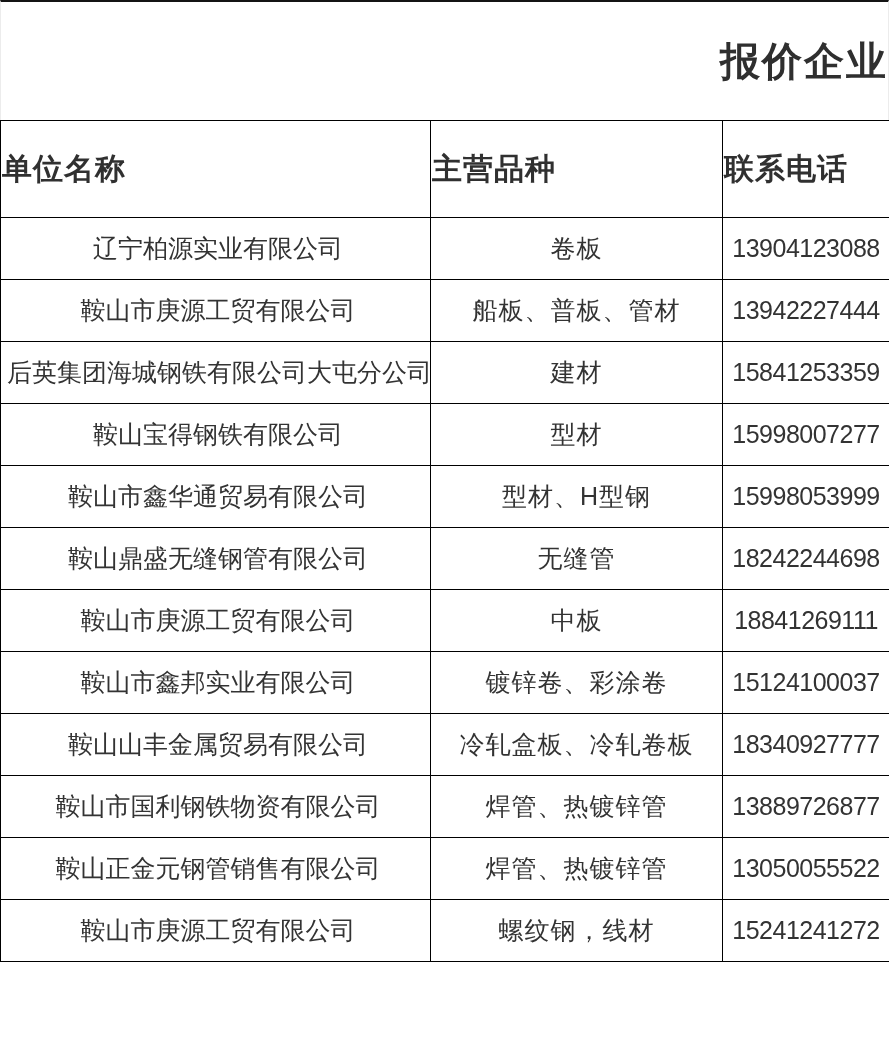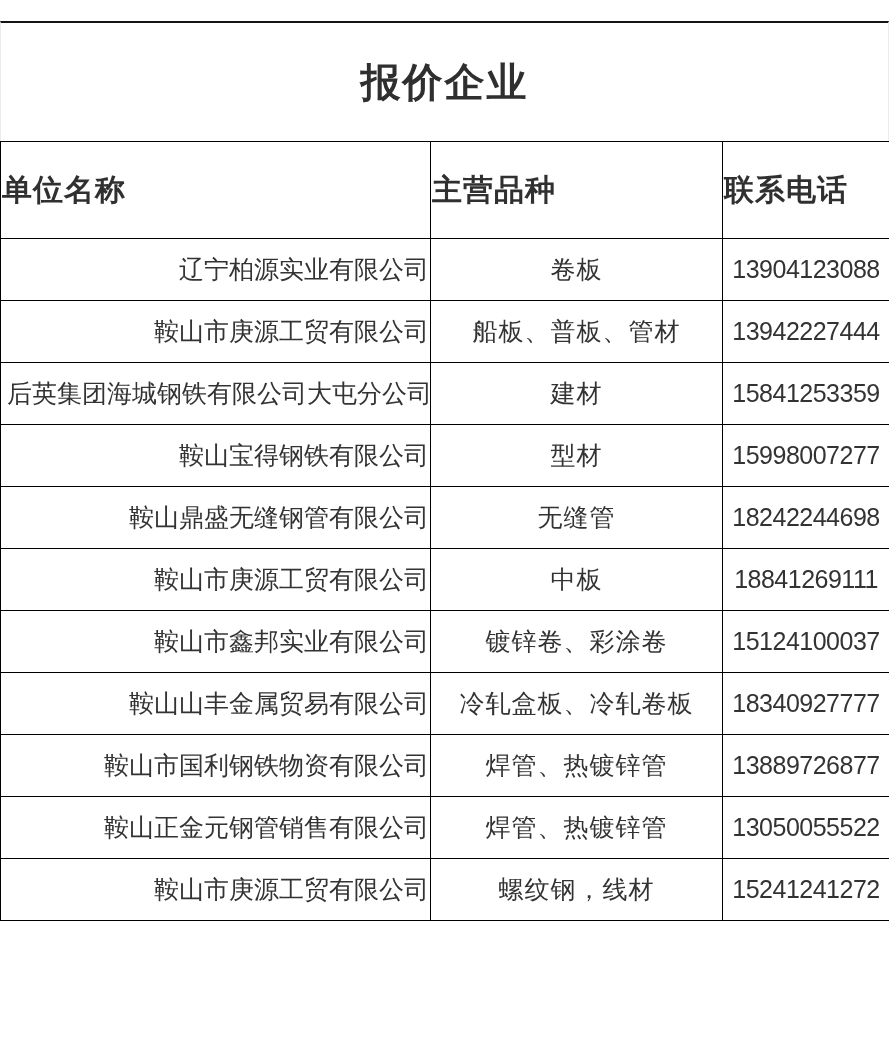--- a/index.html
+++ b/index.html
@@ -16,22 +16,21 @@
   }
   
   .title-bar {
     box-sizing: border-box;
     height: 120px;
     border-top: 2px solid #141414;
     border-left: 1px solid #ececec;
     border-right: 1px solid #ececec;
     display: flex;
     align-items: center;
-    justify-content: center;
-    margin-top: 21px;
+    justify-content: flex-end;
   }
   .title-bar h1 {
     margin: 0;
     font-size: 40px;
     font-weight: 700;
     letter-spacing: 2px;
     color: #2f2f2f;
   }
   
   table.quote-table {
@@ -54,21 +53,21 @@
     text-align: left;
     letter-spacing: 1px;
     color: #303030;
   }
   .quote-table td {
     height: 62px;
     font-size: 25px;
     font-weight: 400;
   }
   td.c-name {
-    text-align: right;
+    text-align: center;
     padding-left: 6px;
   }
   td.c-prod {
     text-align: center;
     letter-spacing: 1px;
   }
   td.c-phone {
     text-align: center;
     letter-spacing: -0.5px;
     font-size: 25px;
@@ -111,20 +110,25 @@
         <td class="c-name">后英集团海城钢铁有限公司大屯分公司</td>
         <td class="c-prod">建材</td>
         <td class="c-phone">15841253359</td>
       </tr>
       <tr>
         <td class="c-name">鞍山宝得钢铁有限公司</td>
         <td class="c-prod">型材</td>
         <td class="c-phone">15998007277</td>
       </tr>
       <tr>
+        <td class="c-name">鞍山市鑫华通贸易有限公司</td>
+        <td class="c-prod">型材、H型钢</td>
+        <td class="c-phone">15998053999</td>
+      </tr>
+      <tr>
         <td class="c-name">鞍山鼎盛无缝钢管有限公司</td>
         <td class="c-prod">无缝管</td>
         <td class="c-phone">18242244698</td>
       </tr>
       <tr>
         <td class="c-name">鞍山市庚源工贸有限公司</td>
         <td class="c-prod">中板</td>
         <td class="c-phone">18841269111</td>
       </tr>
       <tr>

